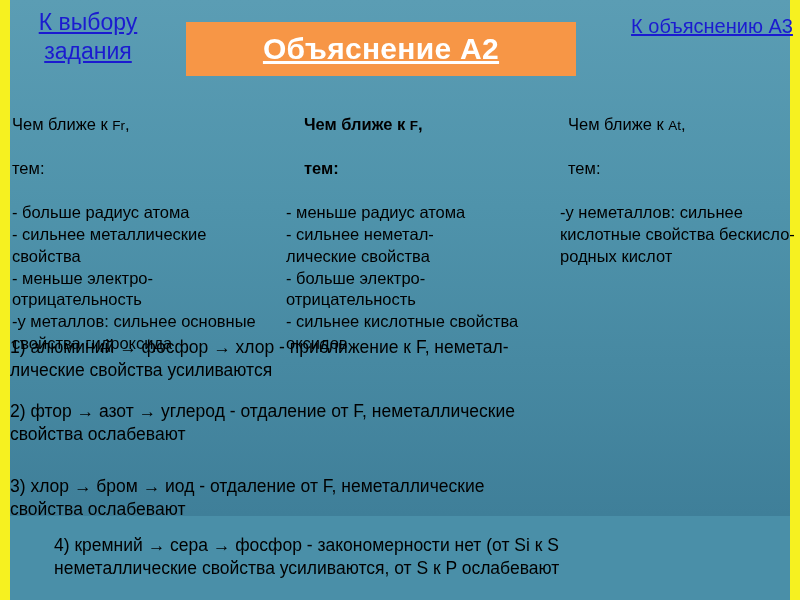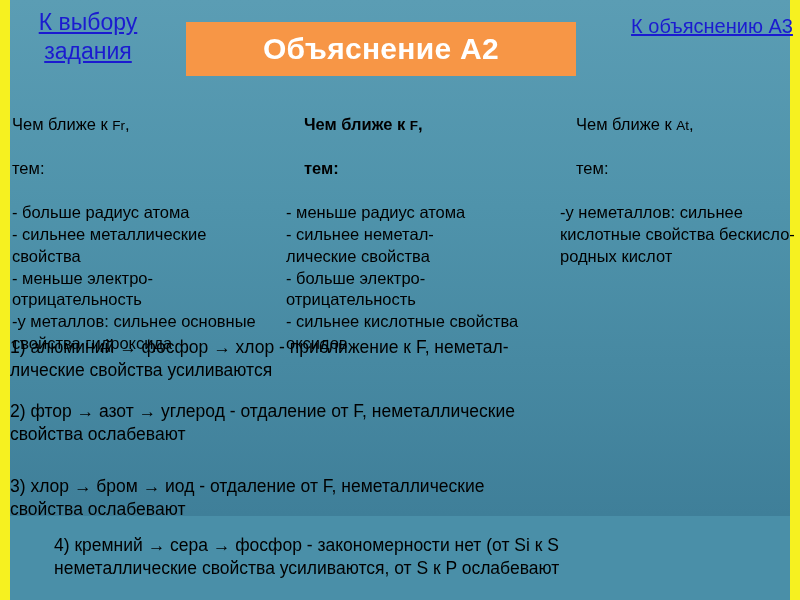--- a/index.html
+++ b/index.html
@@ -66,20 +66,21 @@
     background: #f79646;
     display: flex;
     align-items: center;
     justify-content: center;
   }
   #title-box .title-text {
     color: #ffffff;
     font-size: 30px;
     font-weight: bold;
     letter-spacing: 0.3px;
+    text-decoration: underline;
   }
 
   
   .col {
     position: absolute;
     color: #000;
     font-size: 16.5px;
     line-height: 1.33;
     white-space: pre-line;
   }
@@ -100,21 +101,21 @@
     left: 286px;
     top: 92px;
     width: 240px;
   }
   #col-2 .head { margin-left: 18px; font-weight: bold; }
   #col-3 {
     left: 560px;
     top: 92px;
     width: 236px;
   }
-  #col-3 .head { margin-left: 16px; }
+  #col-3 .head { margin-left: 8px; }
   .sm { font-size: 13.5px; text-align: right; }
 
   
   .row {
     position: absolute;
     left: 10px;
     width: 784px;
     color: #000;
     font-size: 17.5px;
     line-height: 1.3;

